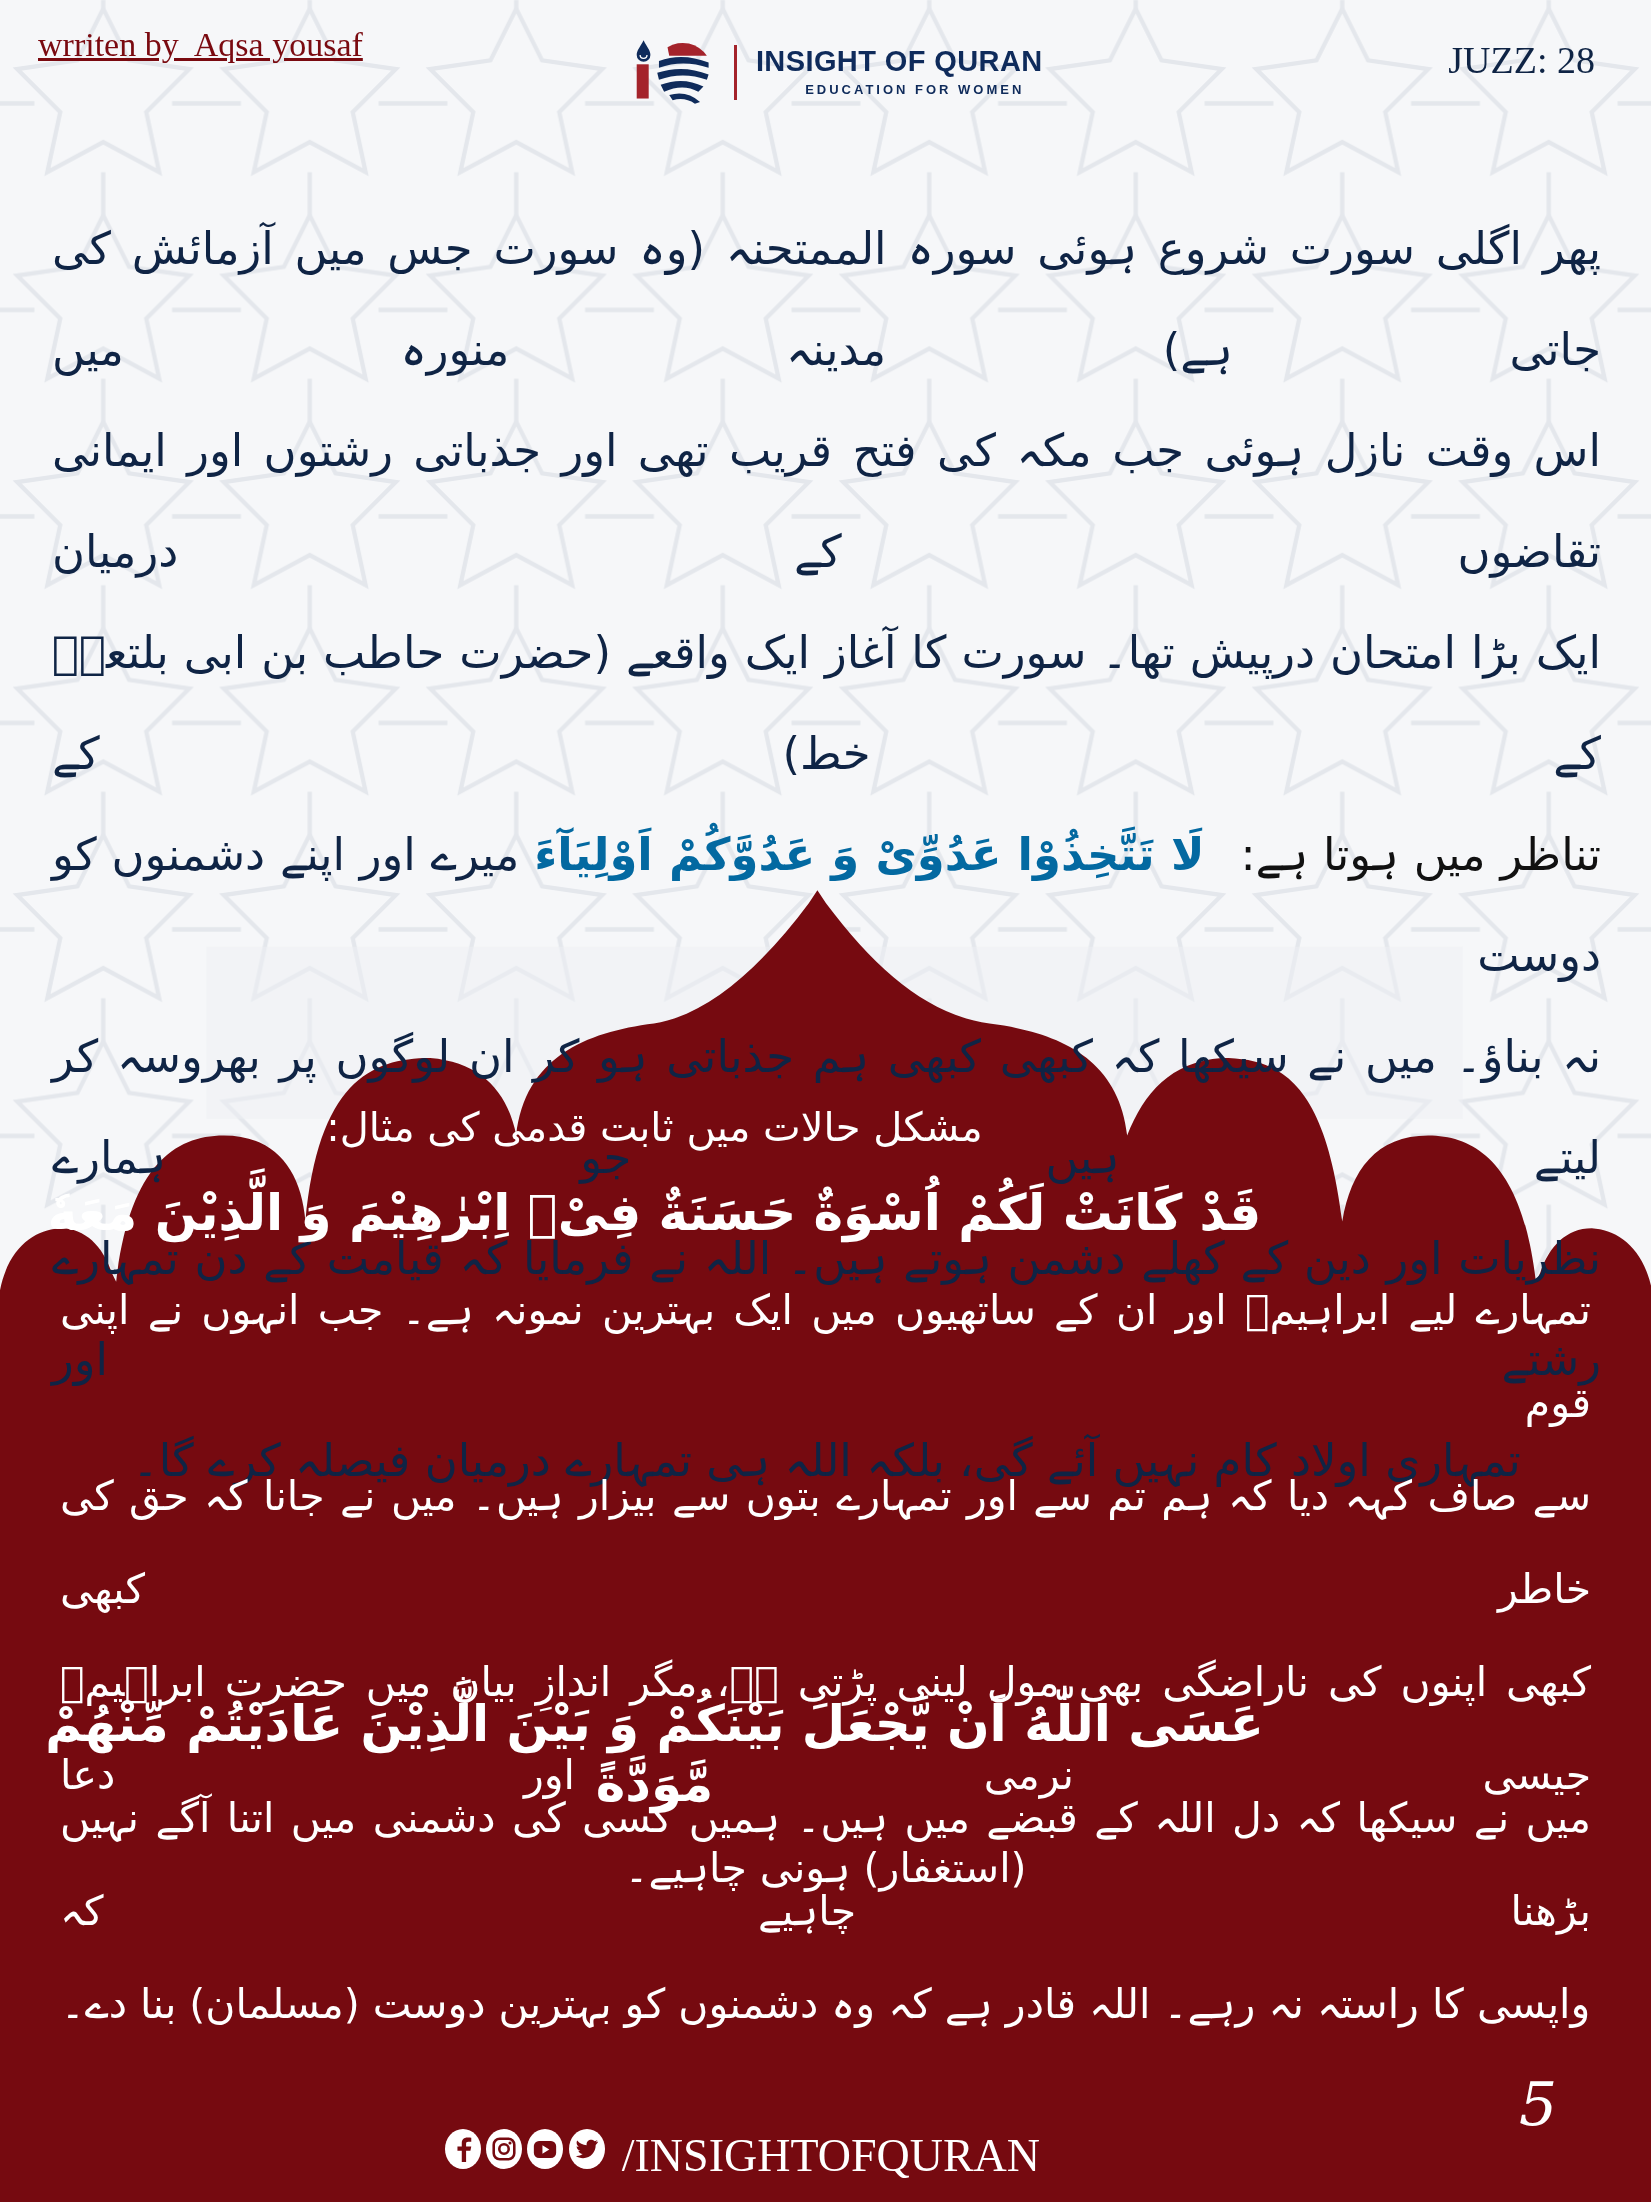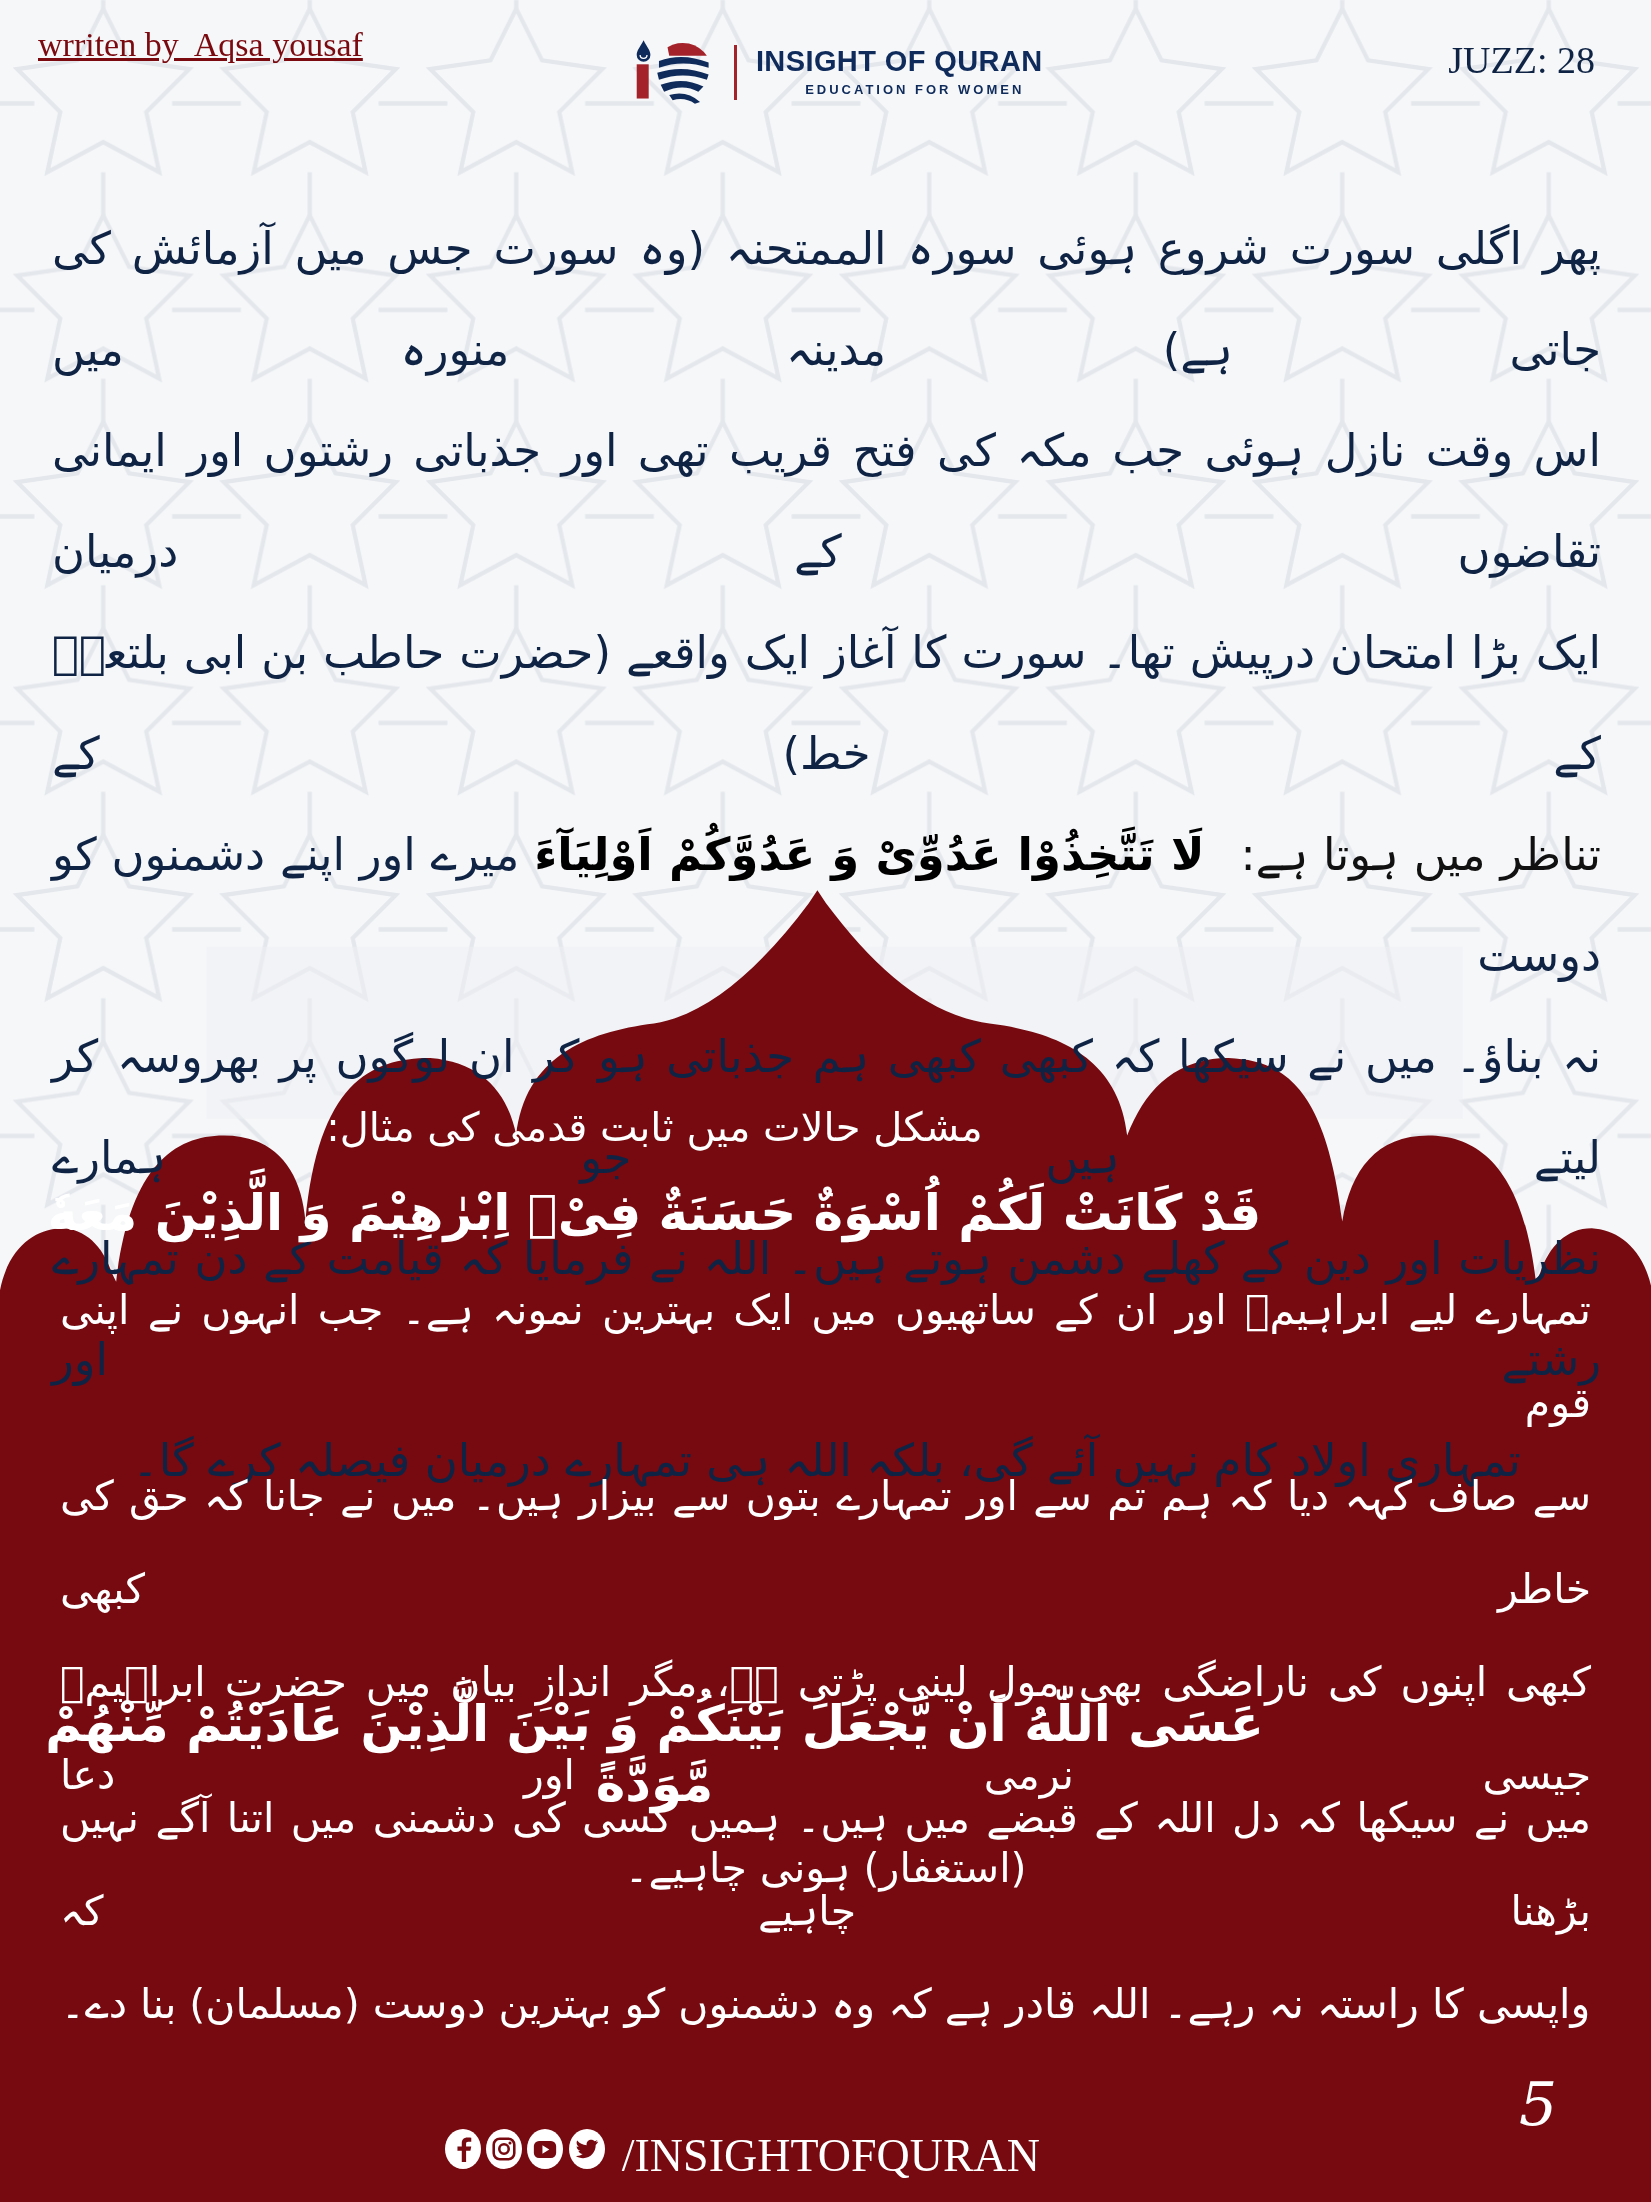--- a/index.html
+++ b/index.html
@@ -33,21 +33,21 @@
     font-size:13px; color:#0f2b5b; letter-spacing:3px; margin-top:6.9px;margin-left:31px;
   }
   .intro {
     position:absolute; left:52px; top:198px; width:1549px; z-index:3;
     direction:rtl; text-align:justify; text-align-last:center;
     font-family:"DejaVu Sans", sans-serif; font-size:45px; line-height:101px;
     color:#0f2445;
   }
   .intro .line { display:block; text-align:justify; text-align-last:justify; }
   .intro .line.last { text-align-last:center; }
-  .ayah-inline { color:#000000; font-weight:bold; }
+  .ayah-inline { color:#0369a1; font-weight:bold; }
   .dark-inline { color:#111;margin-left:36px; }
   .dome { position:absolute; left:0; top:886px; width:1652px; height:1316px; z-index:2; }
   .panel {
     position:absolute; left:0; top:1075px; width:1309px; height:1127px; z-index:3;
     color:#ffffff; direction:rtl;
   }
   .panel-heading {
     position:absolute; left:0; right:0; top:26px; text-align:center;
     font-size:40px; line-height:52px;
   }

